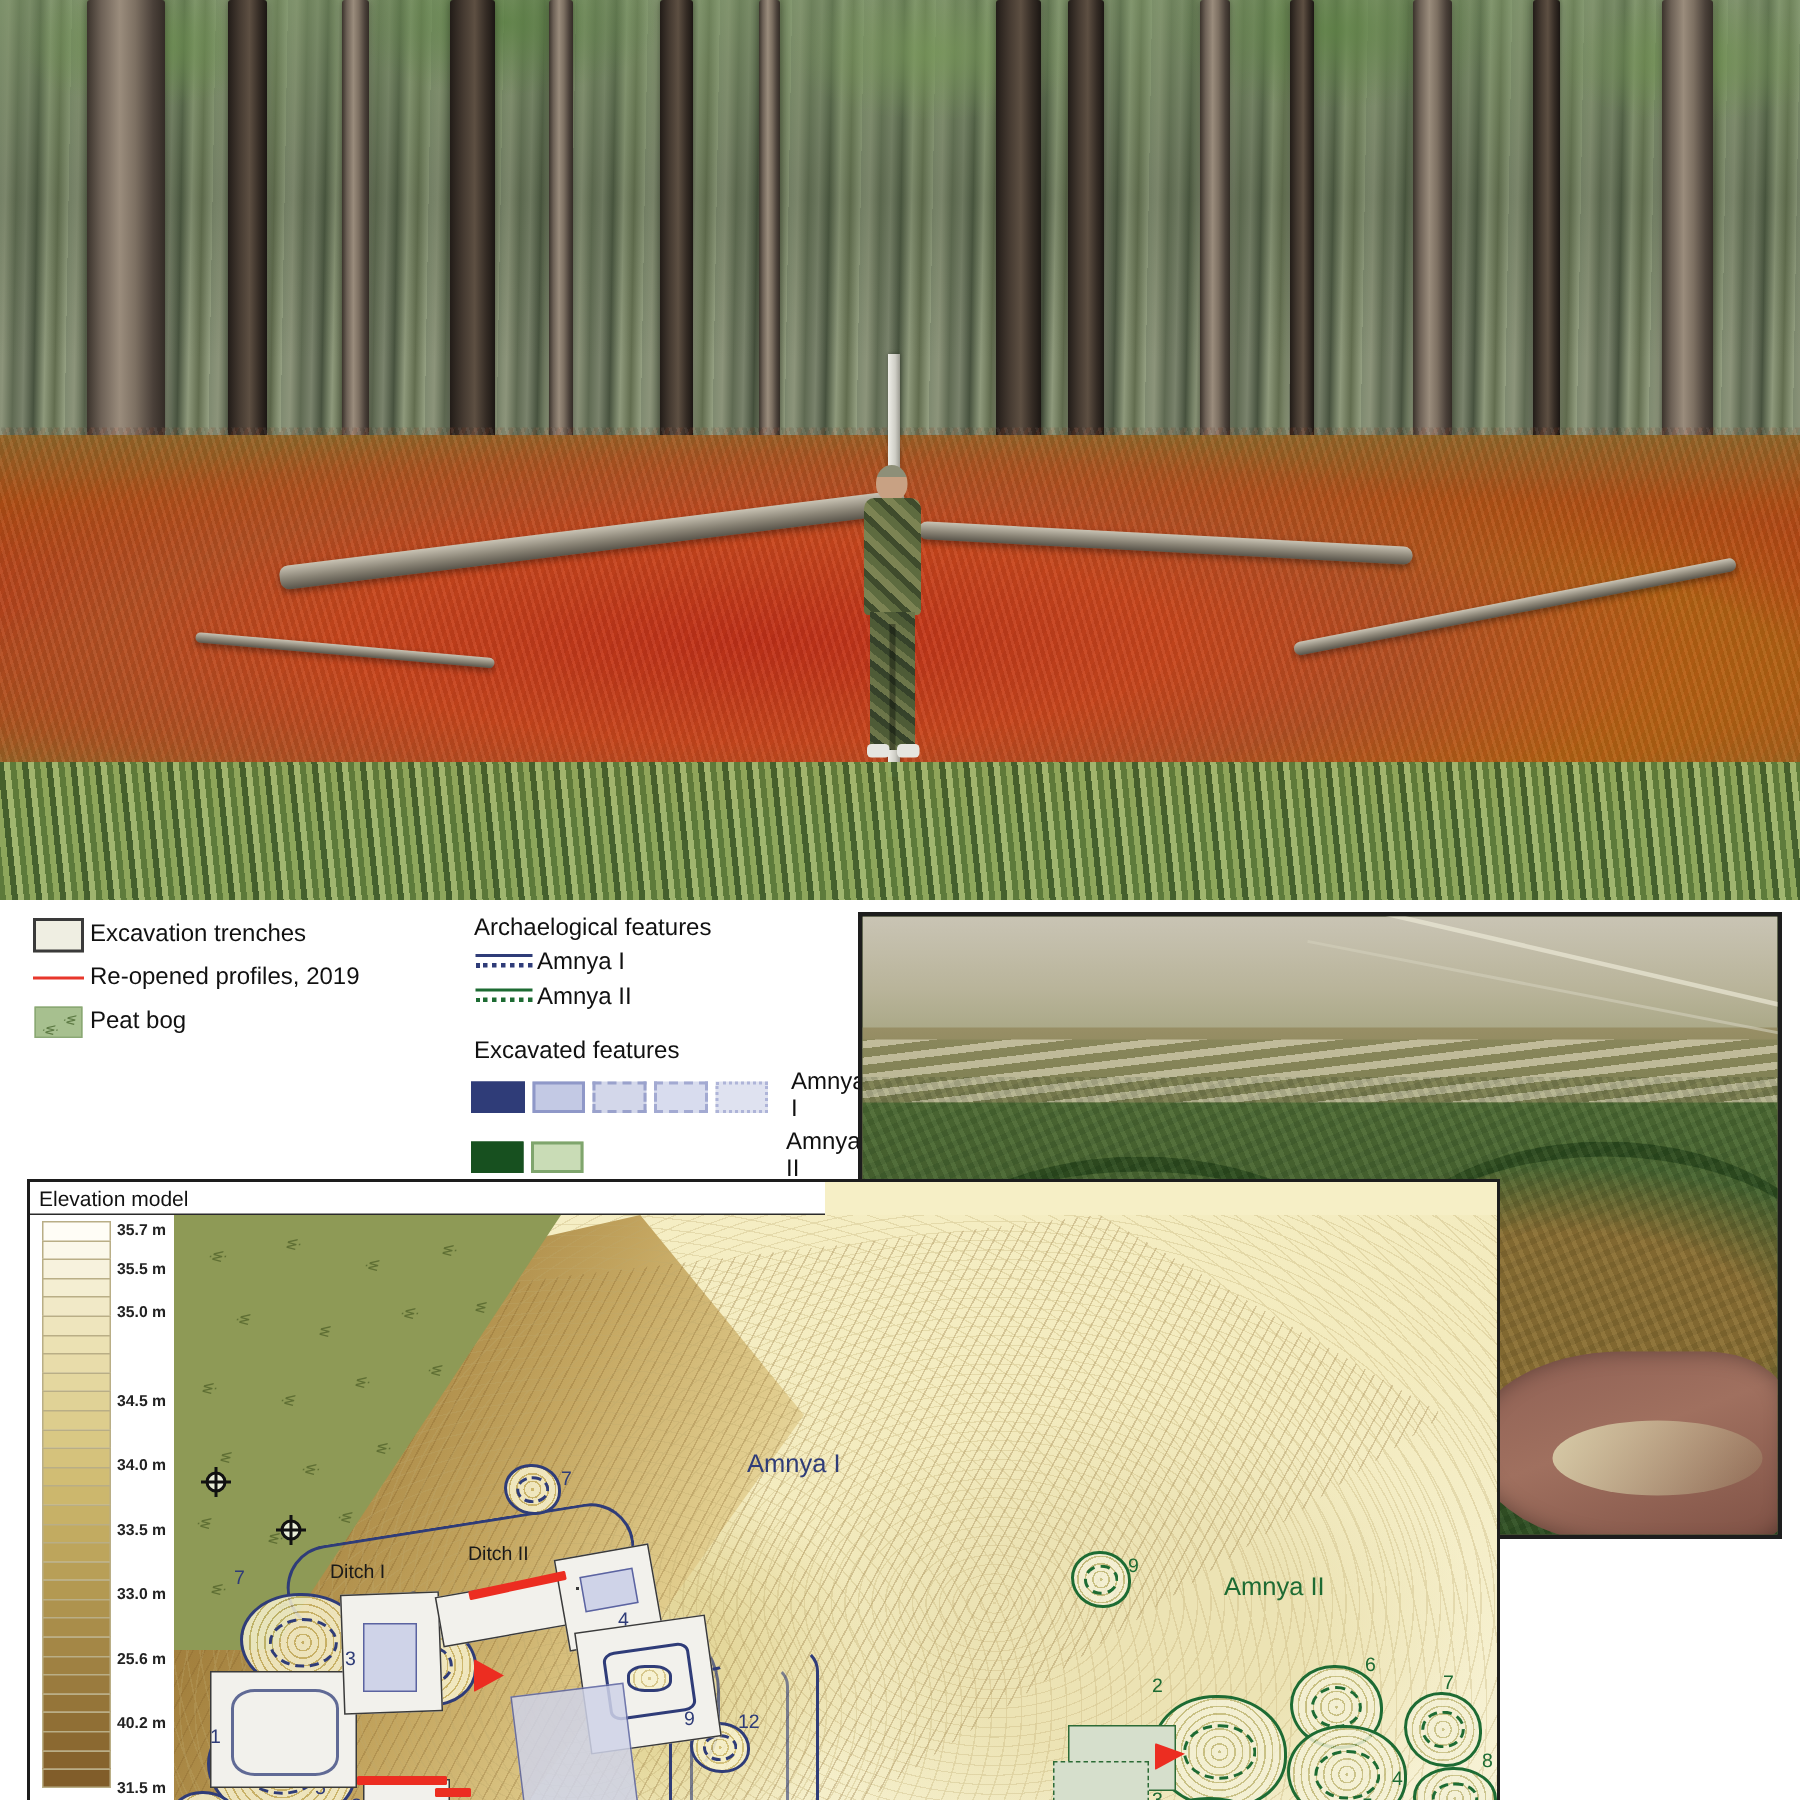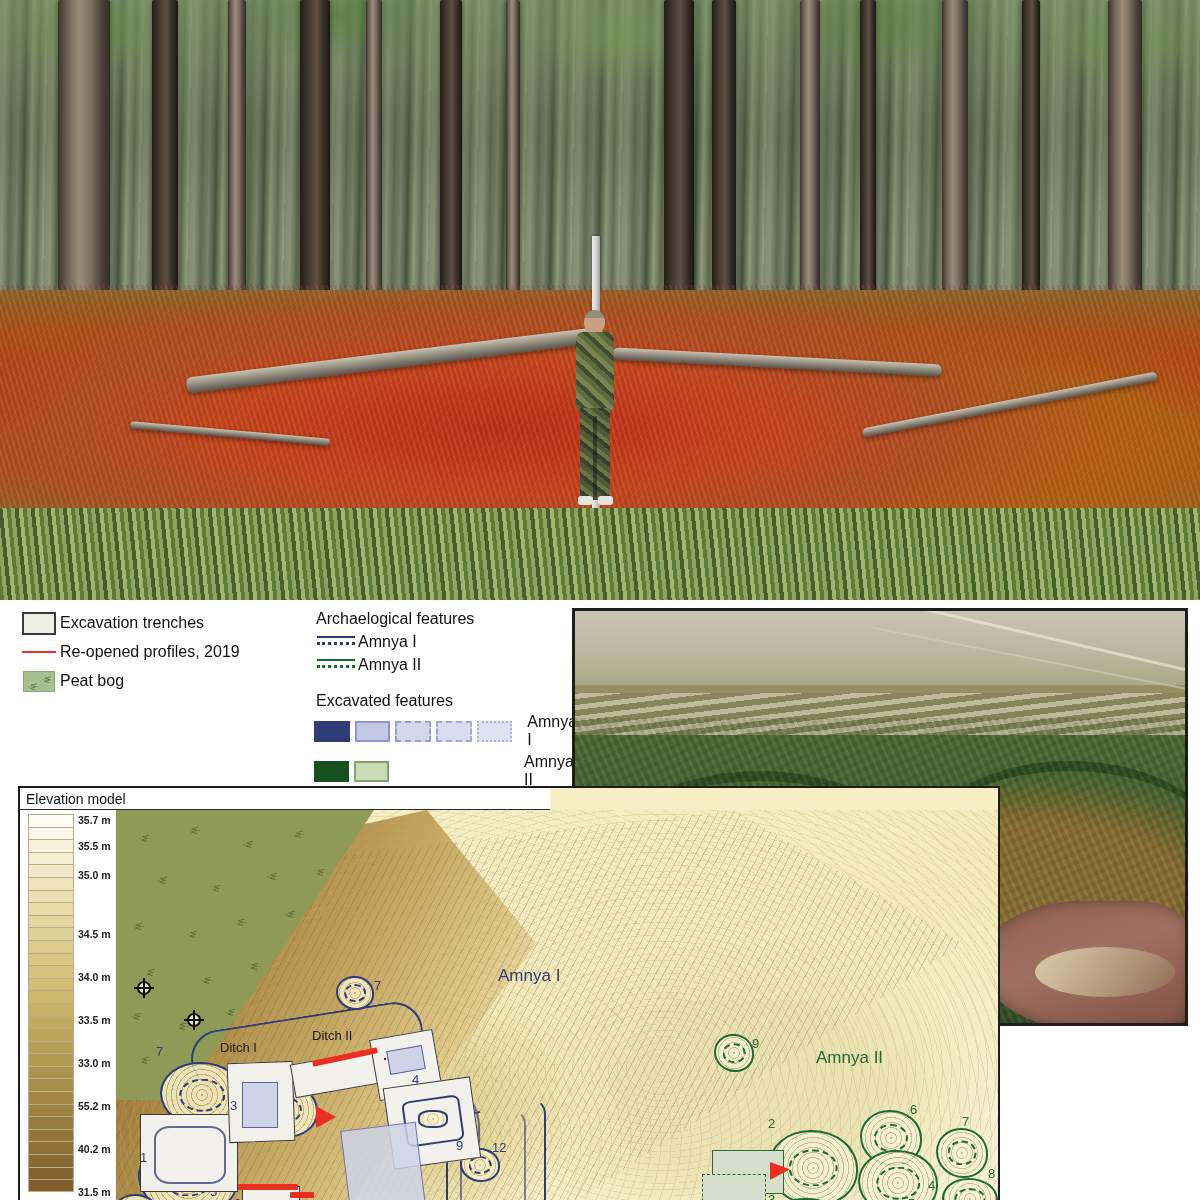--- a/index.html
+++ b/index.html
@@ -335,21 +335,21 @@
           <div style="background:#86632d;"></div>
             <div style="background:#815d2a;"></div>
         </div>
         <span class="ramp-lab" style="top:4px;">35.7 m</span>
         <span class="ramp-lab" style="top:30px;">35.5 m</span>
         <span class="ramp-lab" style="top:59px;">35.0 m</span>
         <span class="ramp-lab" style="top:118px;">34.5 m</span>
         <span class="ramp-lab" style="top:161px;">34.0 m</span>
         <span class="ramp-lab" style="top:204px;">33.5 m</span>
         <span class="ramp-lab" style="top:247px;">33.0 m</span>
-        <span class="ramp-lab" style="top:290px;">55.2 m</span>
+        <span class="ramp-lab" style="top:290px;">25.6 m</span>
         <span class="ramp-lab" style="top:333px;">40.2 m</span>
         <span class="ramp-lab" style="top:376px;">31.5 m</span>
       </div>
 
       <div class="terrain">
         <div class="slope"></div>
         <div class="contours"></div>
         <div class="cont-soft"></div>
 
         <div class="peat"></div>

